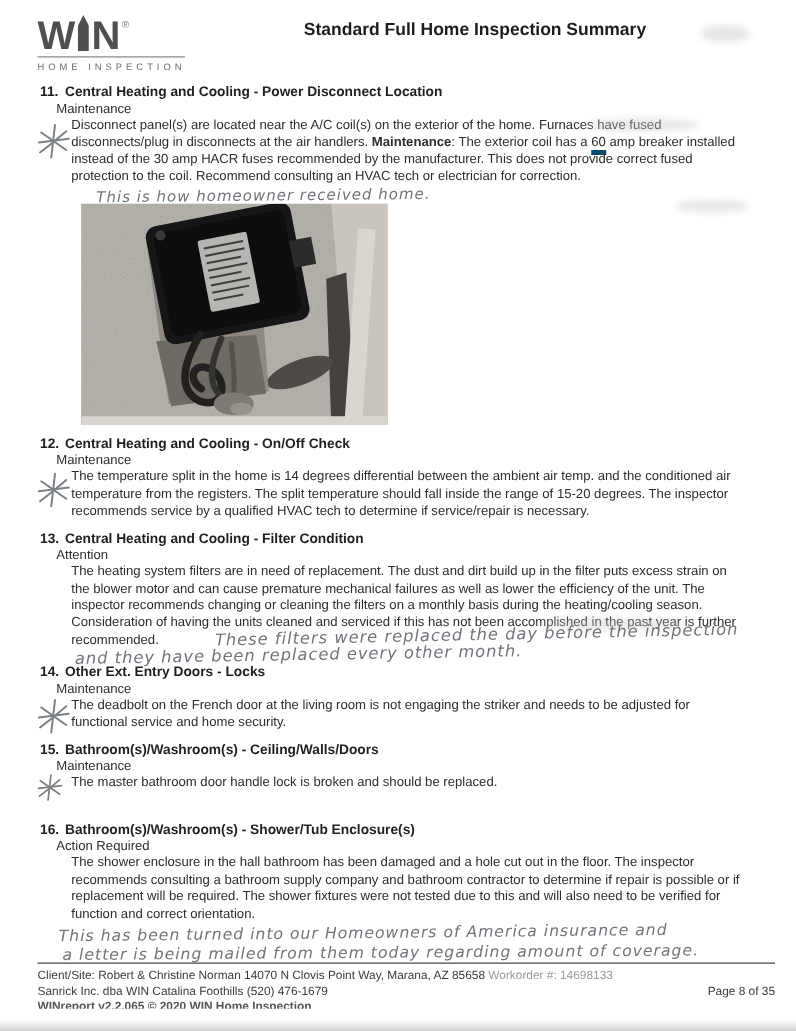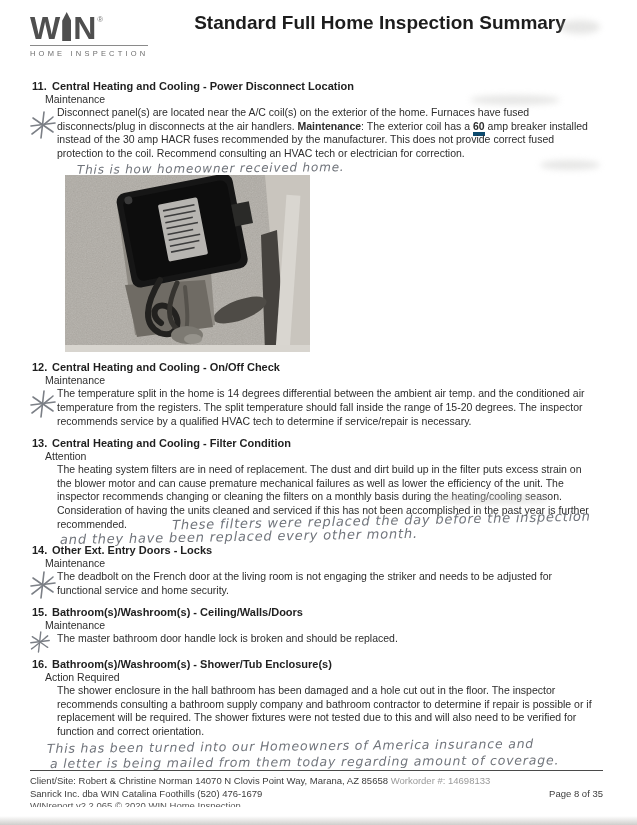--- a/index.html
+++ b/index.html
@@ -11,47 +11,47 @@
   
   .logo{position:absolute;left:30px;top:10px;width:125px;}
   .logo-row{display:flex;align-items:flex-end;height:32px;}
   .logo-w,.logo-n{font-weight:bold;font-size:32px;line-height:28px;color:#4f4f4f;letter-spacing:-1px;}
   .logo-i{display:inline-block;width:9px;height:29px;background:#4f4f4f;margin:0 2px 1px 3px;
     clip-path:polygon(50% 0,100% 30%,100% 100%,0 100%,0 30%);}
   .logo-reg{font-size:8px;color:#7a7a7a;margin:0 0 18px 2px;}
   .logo-line{border-top:1.5px solid #8a8a8a;margin:3px 0 3px 0;width:118px;}
   .logo-tag{font-size:7.5px;letter-spacing:3.2px;color:#6d6d6d;font-weight:normal;}
   .doc-title{position:absolute;left:160px;top:12px;width:440px;text-align:center;
-    font-weight:bold;font-size:19px;line-height:22px;color:#1d1d1d;}
-  
-  .items{position:absolute;left:32px;top:80px;width:580px;}
+    font-weight:bold;font-size:14px;line-height:22px;color:#1d1d1d;}
+  
+  .items{position:absolute;left:32px;top:68px;width:580px;}
   .item{position:relative;margin-bottom:9px;}
   .item-head{font-weight:bold;font-size:11px;line-height:13px;color:#1f1f1f;}
   .item-head .num{display:inline-block;min-width:20px;}
   .status{font-size:10.5px;line-height:13px;margin-left:13px;color:#2e2e2e;}
   .body{position:relative;font-size:10.5px;line-height:13.6px;margin:0 20px 0 25px;color:#2d2d2d;}
-  .u{border-bottom:4px solid #0c4a6e;font-weight:bold;}
+  .u{border-bottom:4px solid #0c4a6e;}
   
   .hw{font-family:"DejaVu Sans",sans-serif;font-style:italic;color:#70747b;
       font-size:12px;letter-spacing:0.8px;white-space:nowrap;}
   .hw-abs{position:absolute;z-index:5;}
   .hw-block{margin-left:15px;line-height:16px;font-size:12.5px;}
   
   .ast{position:absolute;left:-2px;width:26px;height:30px;z-index:4;}
   
   .photo{margin:1px 0 5px 33px;width:245px;height:177px;position:relative;
     background:#b2aea7;overflow:hidden;}
   
   .smudge{position:absolute;background:#c9c9c7;border-radius:50%;filter:blur(3px);opacity:.45;z-index:1;}
   
-  .footer{position:absolute;left:30px;right:34px;top:770px;font-size:9.5px;line-height:13px;color:#3c3c3c;}
+  .footer{position:absolute;left:30px;right:17px;top:770px;font-size:9.5px;line-height:13px;color:#3c3c3c;}
   .footer-rule{border-top:1.3px solid #4a4a4a;margin-bottom:3px;}
   .f-light{color:#9a9a9a;}
   .f-row{display:flex;justify-content:space-between;}
-  .f-cut{height:7px;overflow:hidden;line-height:11px;color:#555;}
+  .f-cut{height:7px;overflow:hidden;line-height:11px;color:#555;font-weight:bold;}
   .scan-bottom{position:absolute;left:0;right:0;bottom:0;height:9px;
     background:linear-gradient(180deg,rgba(255,255,255,0) 0%,#dedddb 70%,#cfcecc 100%);}
 </style>
 </head>
 <body>
 
 <div class="page">
 
   <div class="logo">
     <div class="logo-row">
@@ -178,21 +178,21 @@
       <svg class="ast" style="top:24px;width:20px;height:24px;" viewBox="0 0 26 30">
         <g stroke="#7b7f86" stroke-width="1.8" fill="none" stroke-linecap="round">
           <path d="M14,2 C13,10 12,20 11,28"></path>
             <path d="M3,8 C9,12 17,18 23,22"></path>
           <path d="M23,7 C17,12 9,19 2,24"></path>
             <path d="M1,16 C9,15 17,14 25,13"></path>
         </g>
       </svg>
       <div class="item-head"><span class="num">15.</span><span>Bathroom(s)/Washroom(s) - Ceiling/Walls/Doors</span></div>
       <div class="status">Maintenance</div>
-      <p class="body" style="margin-bottom:12px;">The master bathroom door handle lock is broken and should be replaced.</p>
+      <p class="body" style="margin-bottom:24px;">The master bathroom door handle lock is broken and should be replaced.</p>
     </div>
 
     <div class="item">
       <div class="item-head"><span class="num">16.</span><span>Bathroom(s)/Washroom(s) - Shower/Tub Enclosure(s)</span></div>
       <div class="status">Action Required</div>
       <p class="body">The shower enclosure in the hall bathroom has been damaged and a hole cut out in the floor. The inspector recommends consulting a bathroom supply company and bathroom contractor to determine if repair is possible or if replacement will be required. The shower fixtures were not tested due to this and will also need to be verified for function and correct orientation.</p>
       <div class="hw hw-block" style="transform:rotate(-0.6deg);">This has been turned into our Homeowners of America insurance and</div>
       <div class="hw hw-block" style="margin-left:18px;transform:rotate(-0.4deg);">a letter is being mailed from them today regarding amount of coverage.</div>
     </div>
 

